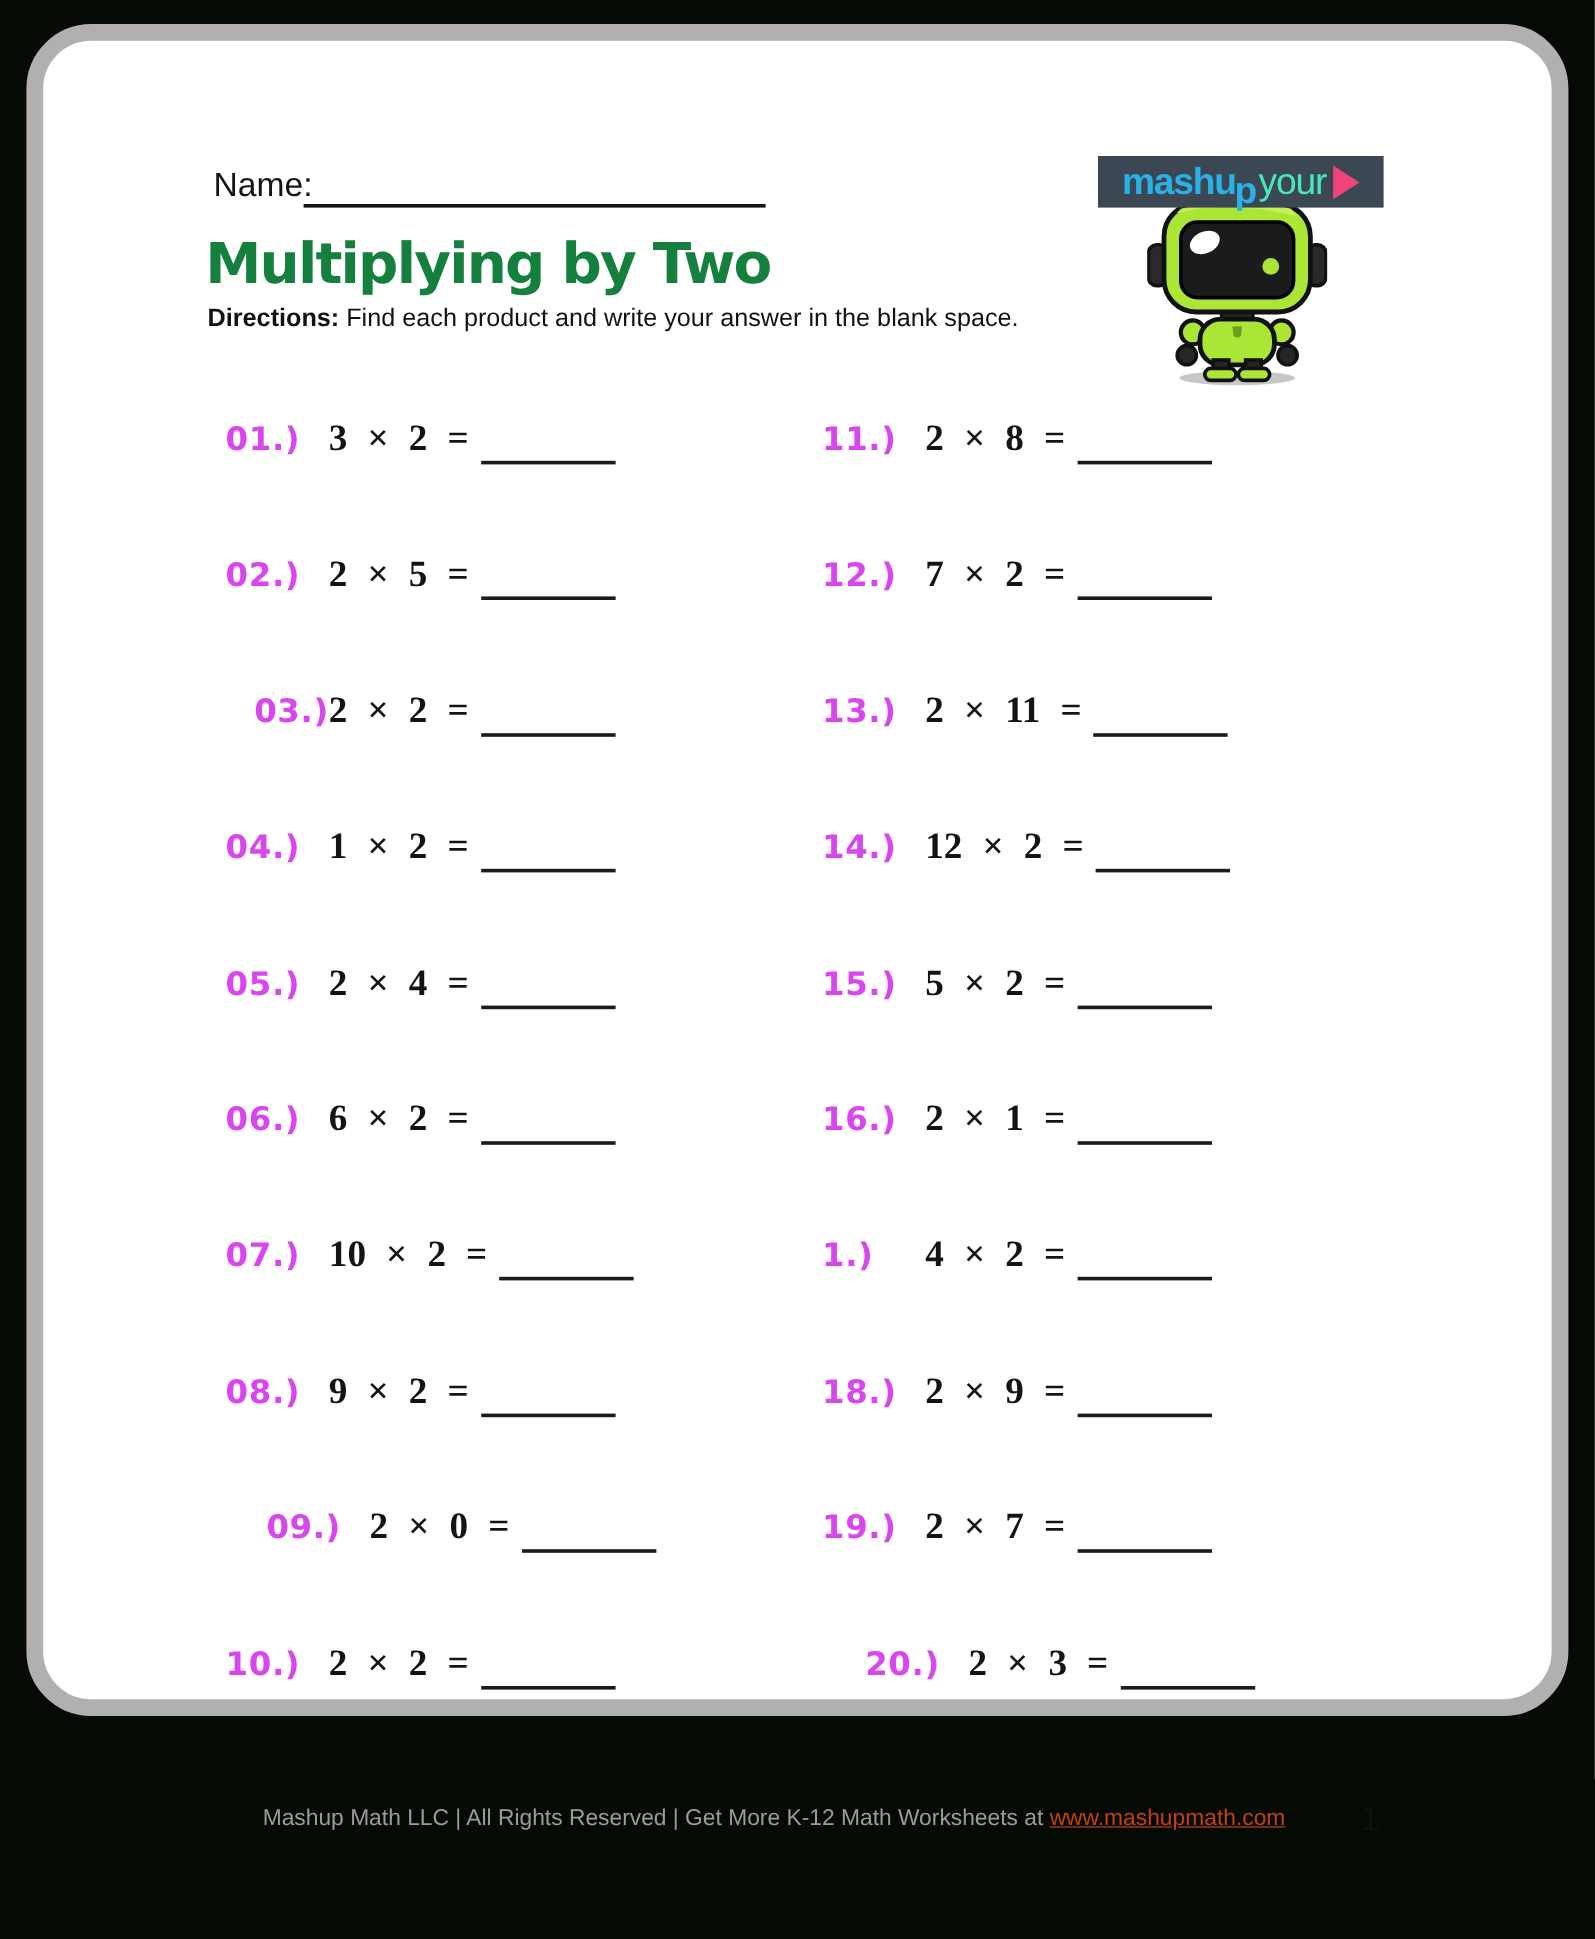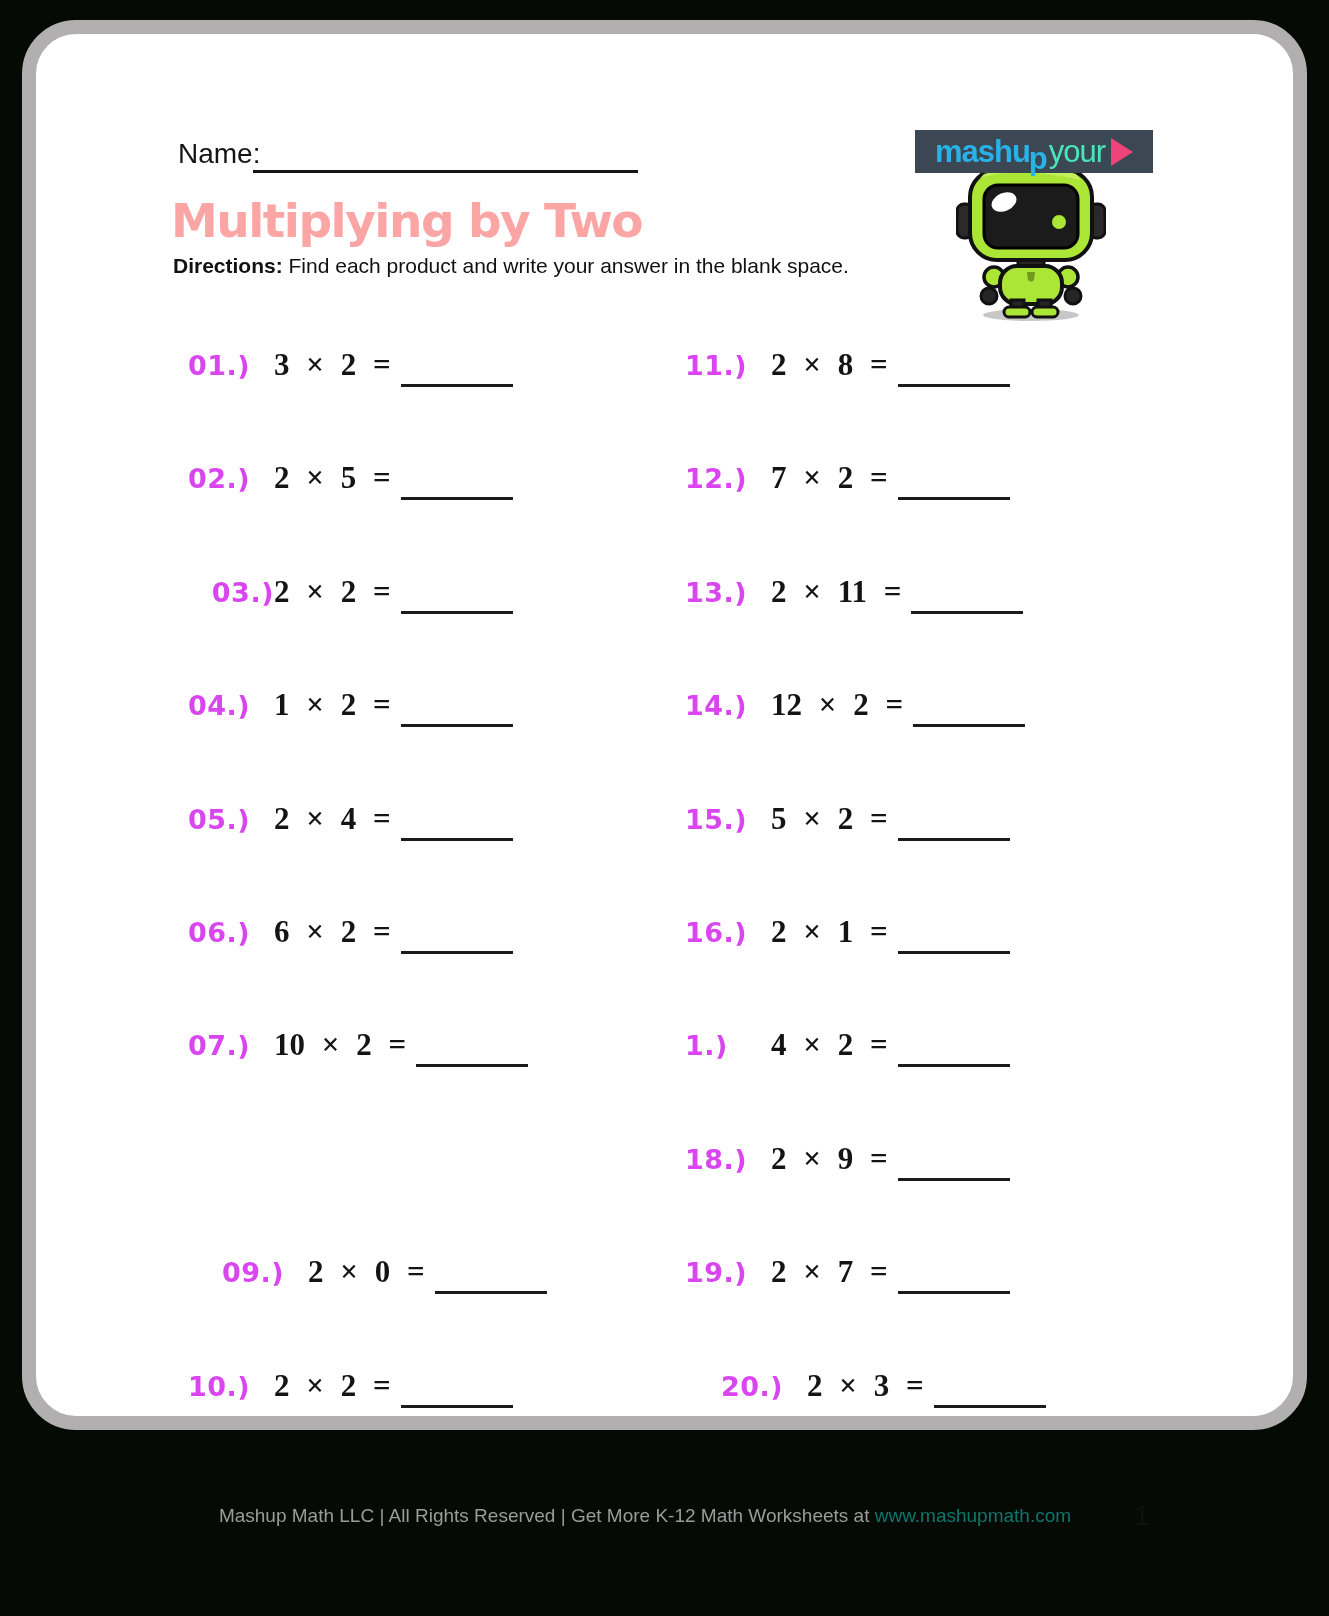--- a/index.html
+++ b/index.html
@@ -50,21 +50,21 @@
     border-left:22px solid var(--logo-c3,#f0437a);
   }
 
   
   .robot{position:absolute;left:956px;top:164px;width:150px;height:158px;z-index:4;}
 
   
   .title{
     position:absolute;left:171px;top:193px;
     font-family:"DejaVu Sans",sans-serif;
-    font-weight:bold;font-size:47px;letter-spacing:-1.5px;color:#fca5a5;
+    font-weight:bold;font-size:47px;letter-spacing:-1.5px;color:#15803d;
   }
   .directions{
     position:absolute;left:173px;top:254px;font-size:21px;color:#111;white-space:nowrap;
   }
   .directions b{font-weight:bold;}
 
   
   .problems{position:absolute;left:0;top:0;width:100%;height:100%;}
   .problem{
     position:absolute;white-space:nowrap;height:42px;
@@ -82,21 +82,21 @@
     display:inline-block;width:112px;height:24px;
     border-bottom:3px solid #1b1b1b;
     vertical-align:-12px;margin-left:10px;
   }
 
   
   .footer{
     position:absolute;left:645px;top:1505px;transform:translateX(-50%);
     font-size:19px;color:#9b9b9b;white-space:nowrap;
   }
-  .footer .flink{color:#0f766e;text-align:right;}
+  .footer .flink{text-decoration:underline;color:#c2410c;text-align:right;}
   .page-number{
     position:absolute;left:1134px;top:1500px;
     font-size:28px;color:#111;
   }
 </style>
 </head>
 <body>
 
 <div id="screen">
 
@@ -140,20 +140,21 @@
   </div>
 
   <div class="problems">
       <div class="problem" style="left: 188px; top: 347px;"><span class="pnum">01.)</span><span class="pexpr">3 × 2 =</span><span class="blank"></span></div>
       <div class="problem" style="left: 188px; top: 460px;"><span class="pnum">02.)</span><span class="pexpr">2 × 5 =</span><span class="blank"></span></div>
       <div class="problem" style="left: 188px; top: 574px; text-align: right;"><span class="pnum">03.)</span><span class="pexpr">2 × 2 =</span><span class="blank"></span></div>
       <div class="problem" style="left: 188px; top: 687px;"><span class="pnum">04.)</span><span class="pexpr">1 × 2 =</span><span class="blank"></span></div>
       <div class="problem" style="left: 188px; top: 801px;"><span class="pnum">05.)</span><span class="pexpr">2 × 4 =</span><span class="blank"></span></div>
       <div class="problem" style="left: 188px; top: 914px;"><span class="pnum">06.)</span><span class="pexpr">6 × 2 =</span><span class="blank"></span></div>
       <div class="problem" style="left: 188px; top: 1027px;"><span class="pnum">07.)</span><span class="pexpr">10 × 2 =</span><span class="blank"></span></div>
+      <div class="problem" style="left: 188px; top: 1141px;"><span class="pnum">08.)</span><span class="pexpr">9 × 2 =</span><span class="blank"></span></div>
       <div class="problem" style="left: 182px; top: 1254px; margin-left: 40px;"><span class="pnum">09.)</span><span class="pexpr">2 × 0 =</span><span class="blank"></span></div>
       <div class="problem" style="left: 188px; top: 1368px;"><span class="pnum">10.)</span><span class="pexpr">2 × 2 =</span><span class="blank"></span></div>
       <div class="problem" style="left: 685px; top: 347px;"><span class="pnum">11.)</span><span class="pexpr">2 × 8 =</span><span class="blank"></span></div>
       <div class="problem" style="left: 685px; top: 460px;"><span class="pnum">12.)</span><span class="pexpr">7 × 2 =</span><span class="blank"></span></div>
       <div class="problem" style="left: 685px; top: 574px;"><span class="pnum">13.)</span><span class="pexpr">2 × 11 =</span><span class="blank"></span></div>
       <div class="problem" style="left: 685px; top: 687px;"><span class="pnum">14.)</span><span class="pexpr">12 × 2 =</span><span class="blank"></span></div>
       <div class="problem" style="left: 685px; top: 801px;"><span class="pnum">15.)</span><span class="pexpr">5 × 2 =</span><span class="blank"></span></div>
       <div class="problem" style="left: 685px; top: 914px;"><span class="pnum">16.)</span><span class="pexpr">2 × 1 =</span><span class="blank"></span></div>
       <div class="problem" style="left: 685px; top: 1027px;"><span class="pnum">1.)</span><span class="pexpr">4 × 2 =</span><span class="blank"></span></div>
       <div class="problem" style="left: 685px; top: 1141px;"><span class="pnum">18.)</span><span class="pexpr">2 × 9 =</span><span class="blank"></span></div>

